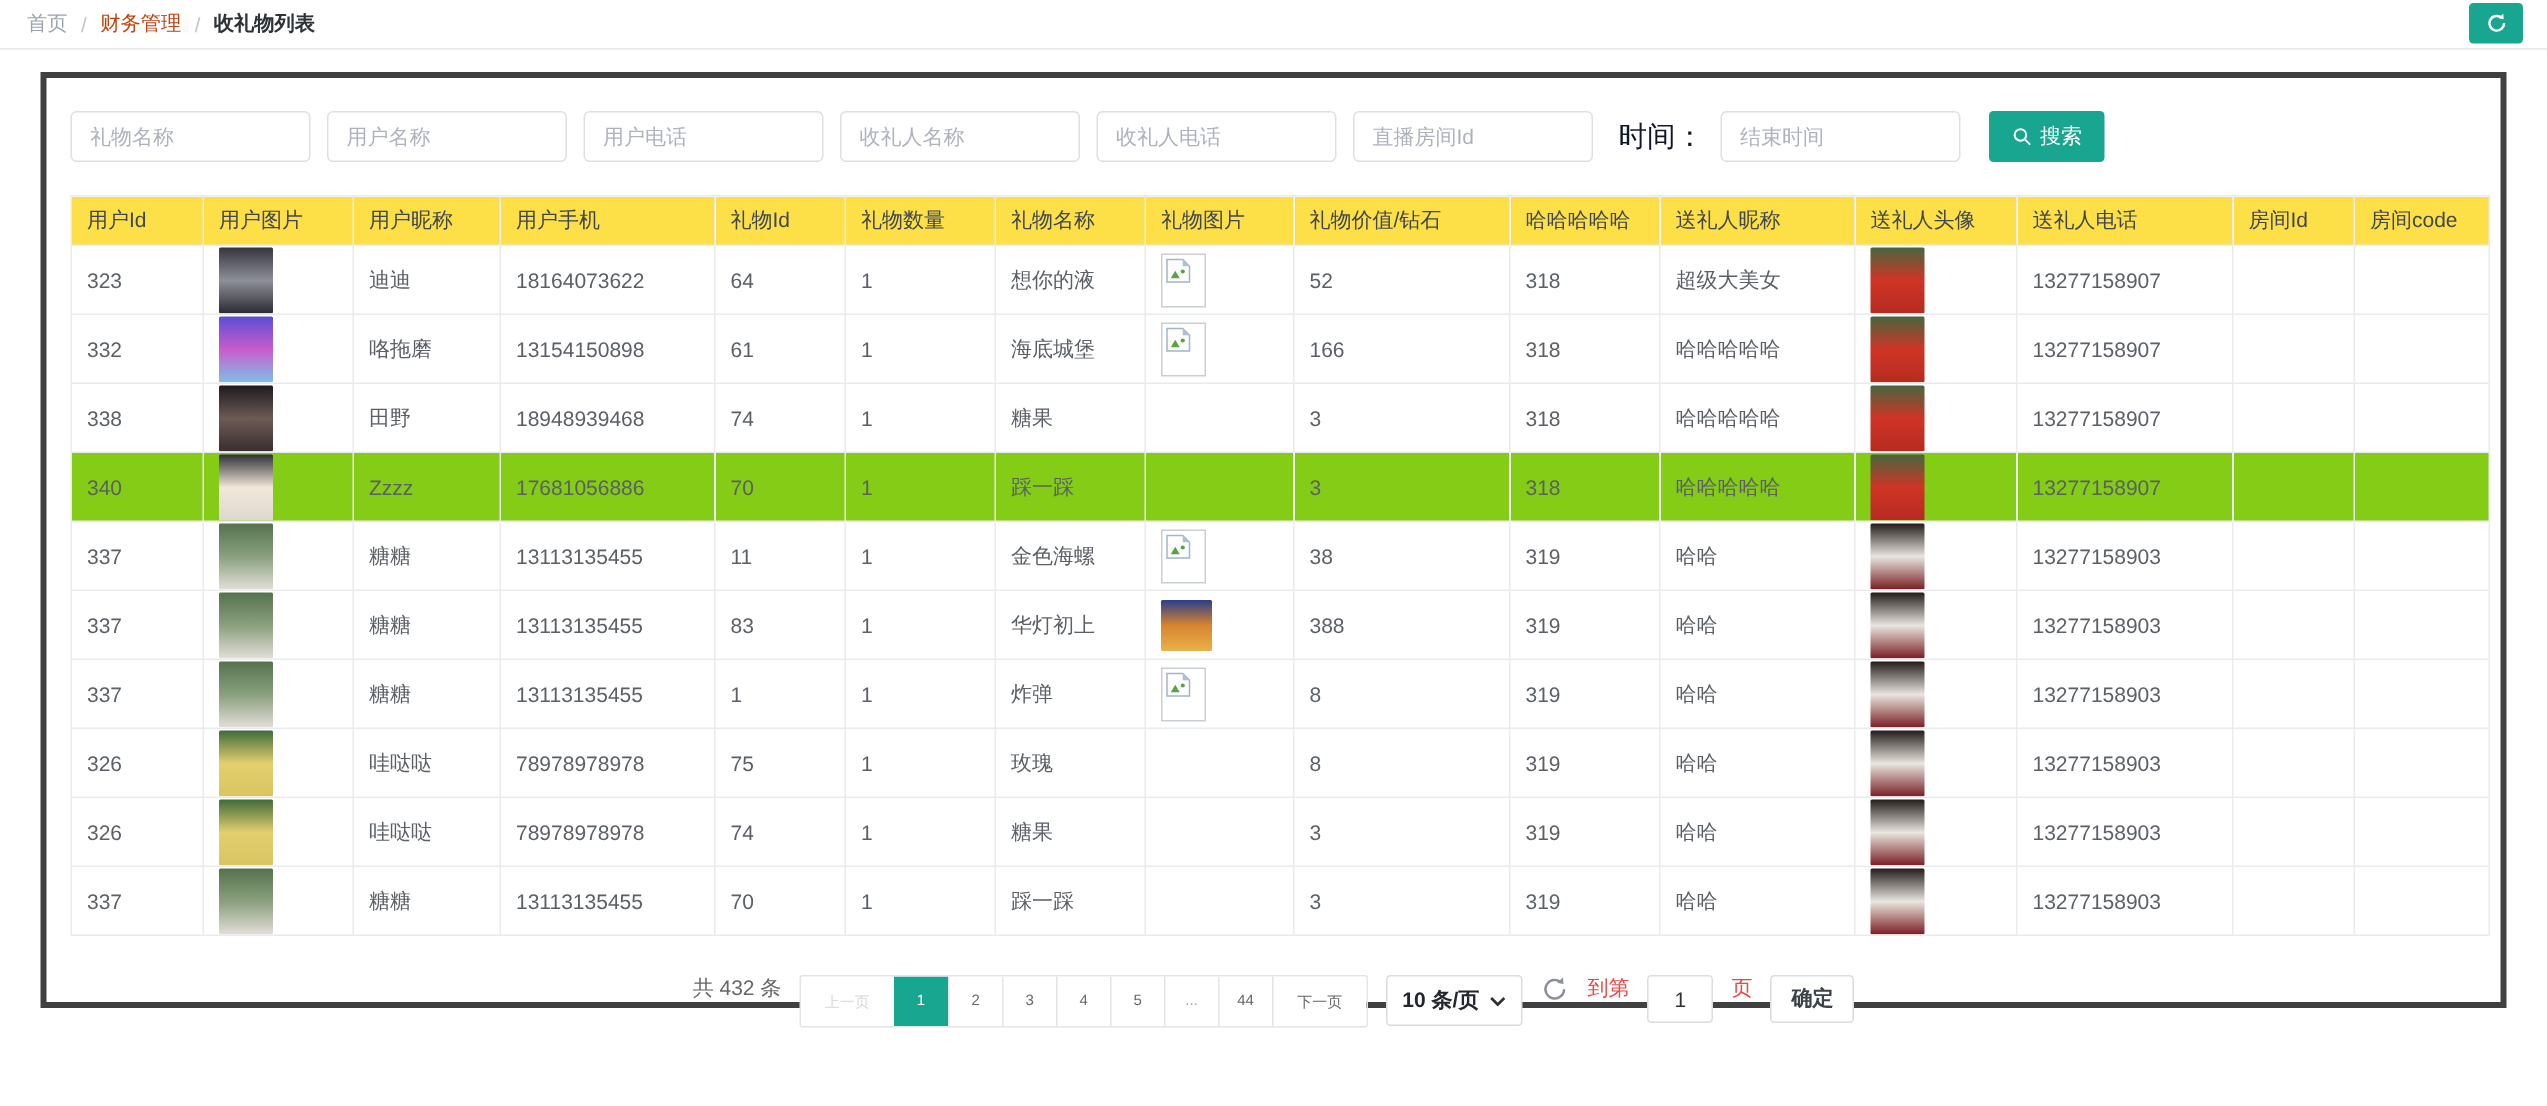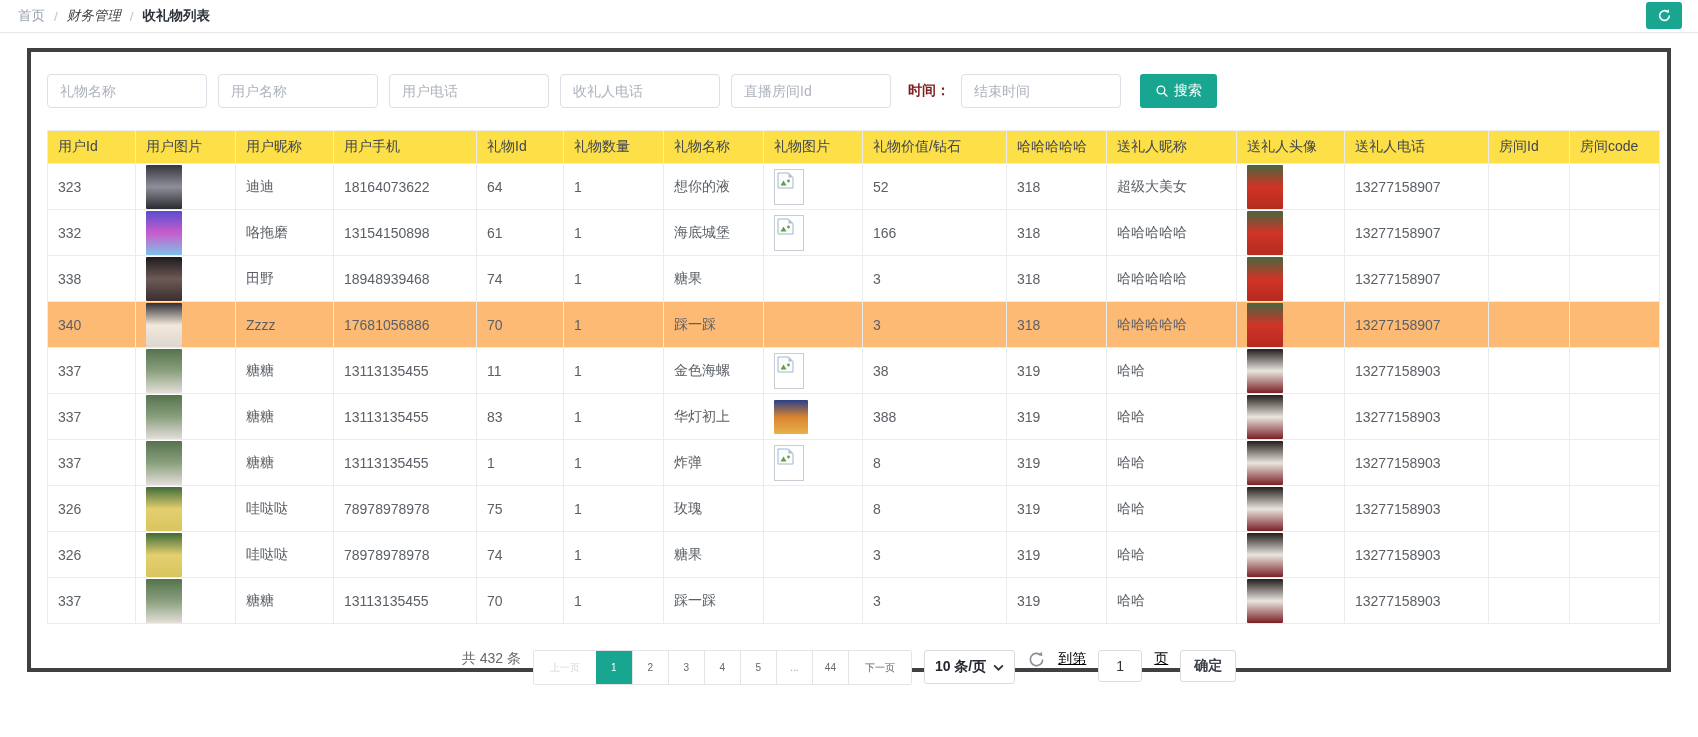--- a/index.html
+++ b/index.html
@@ -4,49 +4,49 @@
 <style>
   * { margin:0; padding:0; box-sizing:border-box; }
   html,body { width:1698px; height:737px; background:#fff; overflow:hidden;
     font-family:"Liberation Sans","DejaVu Sans",sans-serif; }
 
   
   .topbar { position:relative; height:33px; border-bottom:1px solid #e8e8e8;
     display:flex; align-items:center; padding:0 18px; font-size:13.5px; }
   .crumb-home { color:#9aa3b0; }
   .crumb-sep { color:#c0c4cc; margin:0 9px; }
-  .crumb-section { color:#404040;font-style:italic; }
+  .crumb-section { color:#c2410c; }
   .crumb-current { color:#2d3237; font-weight:700; }
   .top-refresh-btn { position:absolute; right:16px; top:2px; width:36px; height:27px;
     background:var(--accent); border:none; border-radius:3px; cursor:pointer;
     display:flex; align-items:center; justify-content:center; }
 
   
   .card { margin:15px 27px 0 27px; width:1644px; height:624px;
     border:4px solid #404040; background:#fff; padding:16px; }
 
   
   .search-row { display:flex; align-items:center; gap:11px; margin:6px 0 22px 0; }
   .search-row input { width:160px; height:34px; border:1px solid #dcdfe6; border-radius:4px;
     padding:0 12px; font-size:14px; color:#606266; outline:none;
     font-family:"Liberation Sans","DejaVu Sans",sans-serif; }
   .search-row input::placeholder { color:#adb2bc; }
-  .time-label { font-size:14px; font-weight:700; color:#7f1d1d; margin-left:6px; white-space:nowrap; }
+  .time-label { font-size:19px; font-weight:400; color:#0f172a; margin-left:6px; white-space:nowrap; }
   .search-btn { height:34px; padding:0 15px; margin-left:8px; background:var(--accent);
     color:#fff; border:none; border-radius:3px; font-size:14px; cursor:pointer;
     display:flex; align-items:center; gap:5px;
     font-family:"Liberation Sans","DejaVu Sans",sans-serif; }
 
   
   table { width:100%; border-collapse:collapse; table-layout:fixed; }
   th, td { border:1px solid #e9ebef; font-size:14px; text-align:left;
     padding:0 10px; overflow:hidden; white-space:nowrap; }
   thead th { height:33px; background:#fde047; color:#414750; font-weight:400; }
   tbody td { height:46px; color:#5b6066; }
-  tbody tr.hl td { background:#fdba74; }
+  tbody tr.hl td { background:#84cc16; }
   .avatar { width:36px; height:44px; border-radius:1px; }
   .gift-thumb { width:34px; height:34px; border-radius:1px; }
   .broken-box { width:30px; height:36px; background:#fff; border:1px solid #c9ced6;
     display:flex; align-items:flex-start; justify-content:flex-start; padding:2px; }
 
   
   .pagination { display:flex; align-items:flex-start; justify-content:center; gap:12px;
     margin-top:26px; font-size:14px; color:#666; }
   .pg-group { display:flex; border:1px solid #e2e4e8; border-radius:2px; overflow:hidden; }
   .pg-btn { min-width:36px; height:33px; background:#fff; border:none; border-left:1px solid #e2e4e8;
@@ -54,21 +54,21 @@
     font-family:"Liberation Sans","DejaVu Sans",sans-serif; }
   .pg-btn:first-child { border-left:none; }
   .pg-btn.nav { padding:0 16px; }
   .pg-btn.disabled { color:#d5d8dd; cursor:default; }
   .pg-btn.active { background:var(--accent); color:#fff; }
   .pg-btn.dots { color:#9aa0a8; cursor:default; }
   .size-select { height:34px; border:1px solid #d9dce1; border-radius:3px; background:#fff;
     display:flex; align-items:center; gap:7px; padding:0 10px; font-size:14px; font-weight:700;
     color:#23272d; cursor:pointer; }
   .pg-refresh { background:none; border:none; cursor:pointer; display:flex; align-items:center; }
-  .goto-text { color:#000000;text-decoration:underline; }
+  .goto-text { color:#ef4444; }
   .goto-input { width:44px; height:32px; border:1px solid #d9dce1; border-radius:3px;
     text-align:center; font-size:14px; color:#303133; outline:none;
     font-family:"Liberation Sans","DejaVu Sans",sans-serif; }
   .confirm-btn { height:32px; padding:0 13px; background:#fff; border:1px solid #d9dce1;
     border-radius:3px; font-size:14px; font-weight:700; color:#3c414a; cursor:pointer;
     font-family:"Liberation Sans","DejaVu Sans",sans-serif; }
 </style>
 </head>
 <body>
 
@@ -87,20 +87,21 @@
     </span>
   </button>
 </div>
 
 <div class="card">
 
   <div class="search-row">
     <input placeholder="礼物名称" style="">
     <input placeholder="用户名称" style="">
     <input placeholder="用户电话" style="">
+    <input placeholder="收礼人名称" style="">
     <input placeholder="收礼人电话" style="">
     <input placeholder="直播房间Id" style="">
     <span class="time-label">时间：</span>
     <input placeholder="结束时间" style="">
     <button class="search-btn">
       <span style="display:flex;">
         <svg width="14" height="14" viewBox="0 0 16 16">
           <circle cx="6.8" cy="6.8" r="4.4" fill="none" stroke="#fff" stroke-width="1.5"></circle>
           <line x1="10.2" y1="10.2" x2="14.2" y2="14.2" stroke="#fff" stroke-width="1.5"></line>
         </svg>

